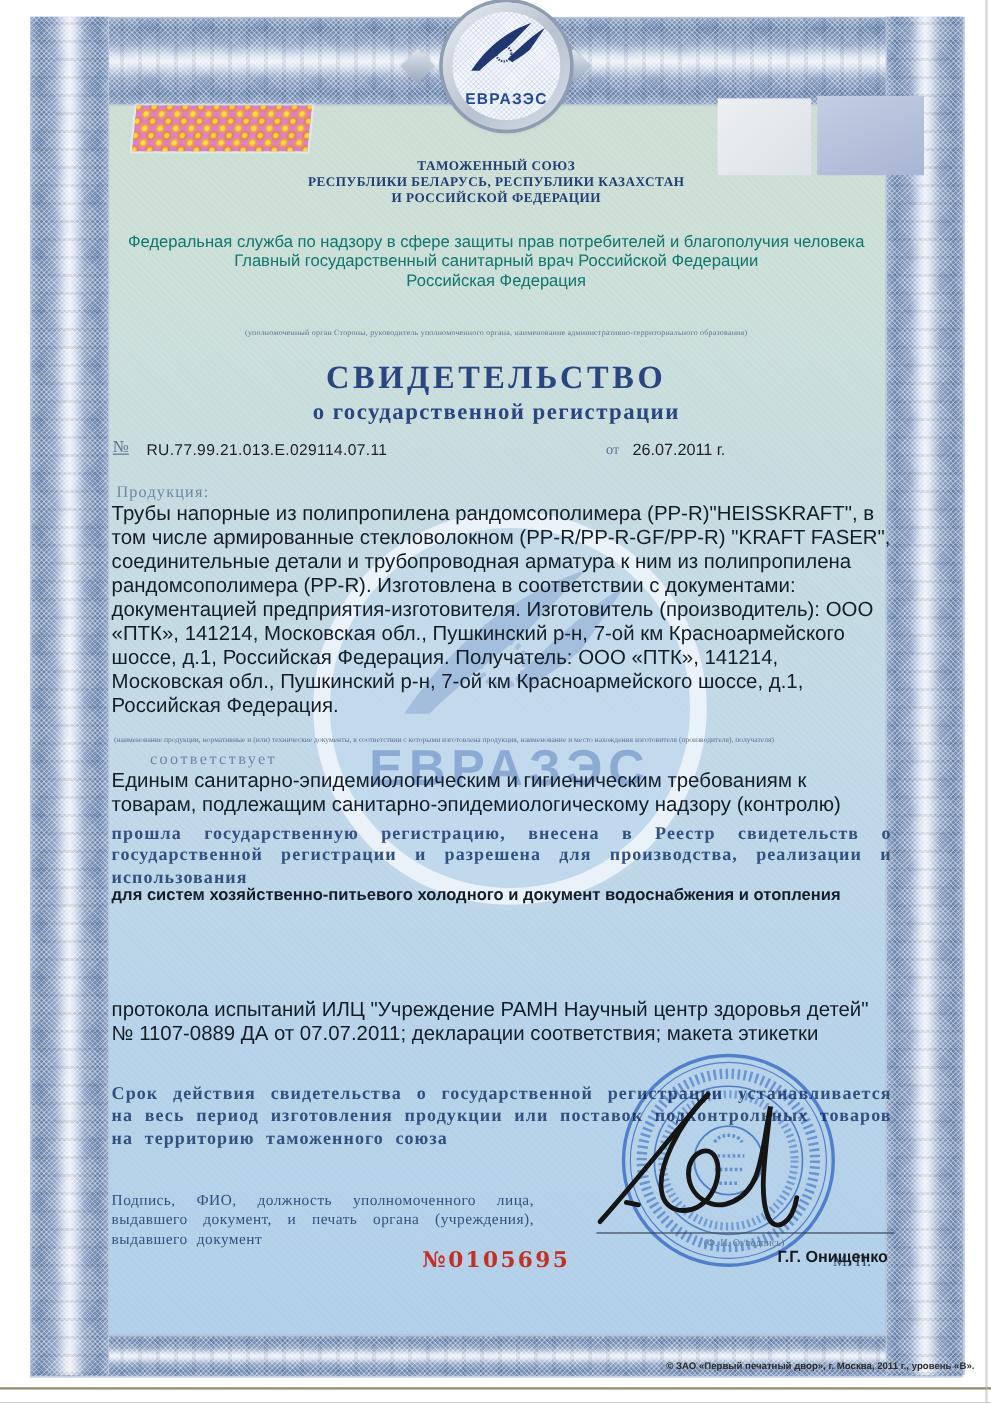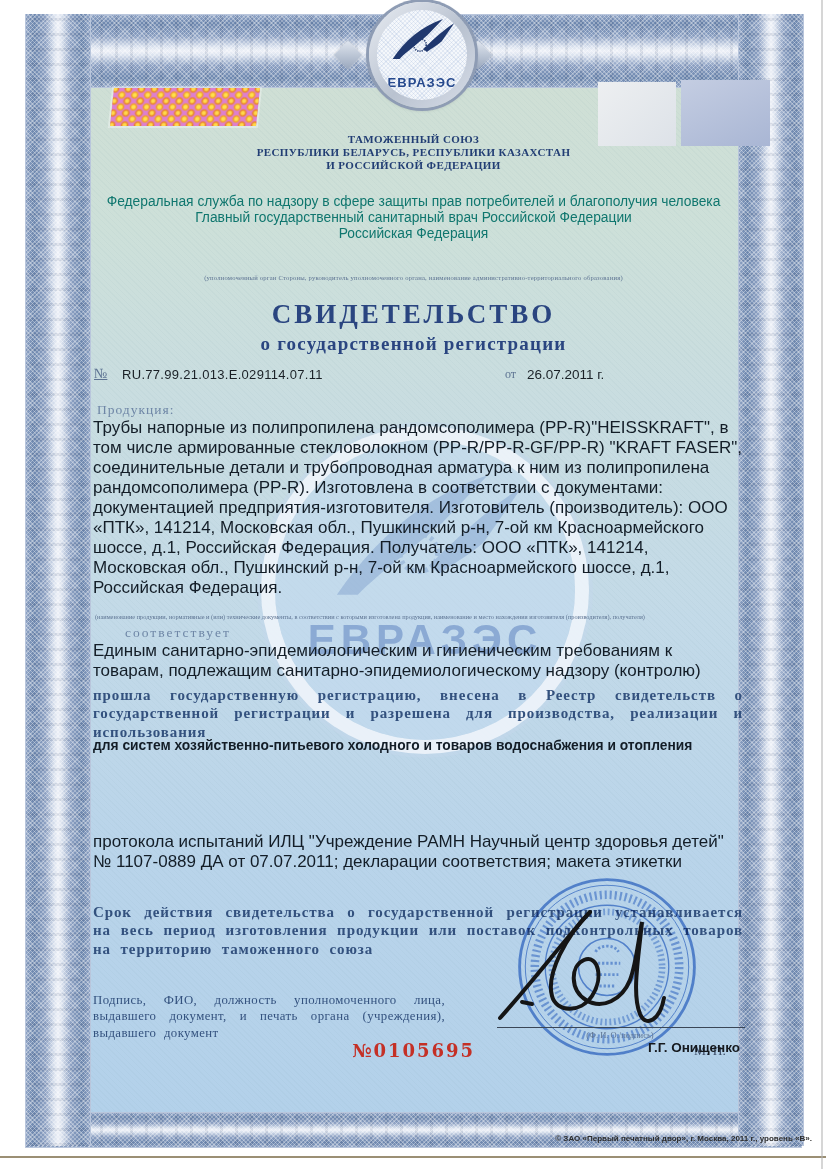--- a/index.html
+++ b/index.html
@@ -197,21 +197,21 @@
   <div class="t date-value">26.07.2011 г.</div>
 
   <div class="t lbl lbl-product">Продукция:</div>
   <div class="t sans-body product-text">Трубы напорные из полипропилена рандомсополимера (PP-R)"HEISSKRAFT", в том числе армированные стекловолокном (PP-R/PP-R-GF/PP-R) "KRAFT FASER", соединительные детали и трубопроводная арматура к ним из полипропилена рандомсополимера (PP-R). Изготовлена в соответствии с документами: документацией предприятия-изготовителя. Изготовитель (производитель): ООО «ПТК», 141214, Московская обл., Пушкинский р-н, 7-ой км Красноармейского шоссе, д.1, Российская Федерация.  Получатель: ООО «ПТК», 141214, Московская обл., Пушкинский р-н, 7-ой км Красноармейского шоссе, д.1, Российская Федерация.</div>
   <div class="t caption cap-product">(наименование продукции, нормативные и (или) технические документы, в соответствии с которыми изготовлена продукция, наименование и место нахождения изготовителя (производителя), получателя)</div>
 
   <div class="t lbl lbl-conform">соответствует</div>
   <div class="t sans-body conform-text">Единым санитарно-эпидемиологическим и гигиеническим требованиям к товарам, подлежащим санитарно-эпидемиологическому надзору (контролю)</div>
 
   <div class="t serif-par reg-par">прошла государственную регистрацию, внесена в Реестр свидетельств о государственной регистрации и разрешена для производства, реализации и использования</div>
-  <div class="t usage-text">для систем хозяйственно-питьевого холодного и товаров водоснабжения и отопления</div>
+  <div class="t usage-text">для систем хозяйственно-питьевого холодного и документ водоснабжения и отопления</div>
 
   <div class="t sans-body docs-text">протокола испытаний ИЛЦ "Учреждение РАМН Научный центр здоровья детей" № 1107-0889 ДА от 07.07.2011; декларации соответствия; макета этикетки</div>
 
   <div class="t serif-par valid-par">Срок действия свидетельства о государственной регистрации устанавливается на весь период изготовления продукции или поставок подконтрольных товаров на территорию таможенного союза</div>
 
   <svg class="stamp" viewBox="0 0 200 200">
     <g fill="none" stroke="#4d82d4">
       <circle cx="100" cy="100" r="92" stroke-width="3"></circle>
       <circle cx="100" cy="100" r="86" stroke-width="1"></circle>
       <circle cx="100" cy="100" r="76" stroke-width="9" stroke-dasharray="2.2 3.1" opacity=".75"></circle>

